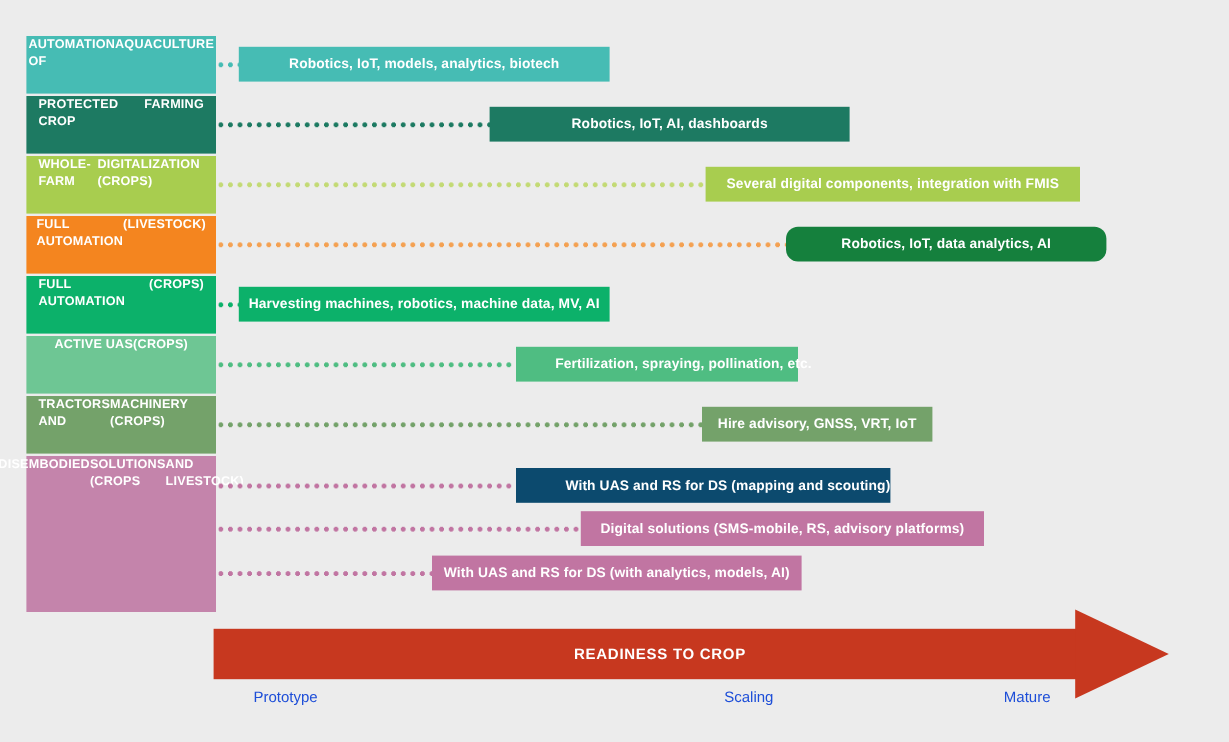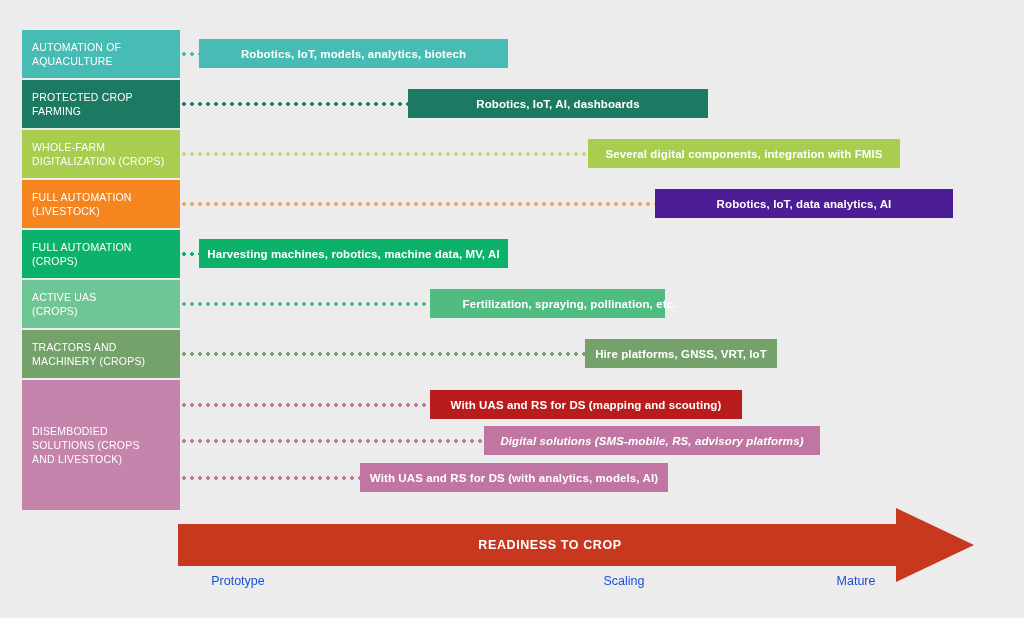--- a/index.html
+++ b/index.html
@@ -21,24 +21,24 @@
   }
 
   
   .cat {
     position: absolute;
     left: 22px;
     width: 158px;
     box-sizing: border-box;
     padding: 0 10px;
     display: flex;
-    flex-direction: column;
+    flex-direction: row;
     justify-content: center;
     color: #ffffff;
-    font-weight: normal;
+    font-weight: bold;
     font-size: 10.5px;
     line-height: 1.35;
     letter-spacing: 0.2px;
     text-transform: uppercase;
   }
   .cat span { display: block; }
 
   
   .dots {
     position: absolute;
@@ -186,41 +186,41 @@
   </div>
 
   <div class="bar" style="left:408px;top:89px;width:300px;background:#1d7a62;">
     <span>Robotics,  IoT, AI, dashboards</span>
   </div>
 
   <div class="bar" style="left:588px;top:139px;width:312px;background:#a8cd4f;">
     <span>Several digital components, integration with FMIS</span>
   </div>
 
-  <div class="bar" style="left:655px;top:189px;width:298px;background:#4c1d95;">
+  <div class="bar" style="left:655px;top:189px;width:267px;background:#15803d;border-radius:10px;">
     <span>Robotics, IoT, data analytics, AI</span>
   </div>
 
   <div class="bar" style="left:199px;top:239px;width:309px;background:#0cb16a;">
     <span>Harvesting machines, robotics, machine data, MV, AI</span>
   </div>
 
   <div class="bar" style="left:430px;top:289px;width:235px;background:#4fbd82;padding-left:44px;">
     <span>Fertilization, spraying,  pollination, etc.</span>
   </div>
 
   <div class="bar" style="left:585px;top:339px;width:192px;background:#74a26a;">
-    <span>Hire platforms, GNSS, VRT, IoT</span>
-  </div>
-
-  <div class="bar" style="left:430px;top:390px;width:312px;background:#b91c1c;">
+    <span>Hire advisory, GNSS, VRT, IoT</span>
+  </div>
+
+  <div class="bar" style="left:430px;top:390px;width:312px;background:#0c4a6e;justify-content:flex-end;">
     <span>With UAS and RS for DS (mapping and scouting)</span>
   </div>
 
-  <div class="bar" style="left:484px;top:426px;width:336px;background:#c175a2;font-style:italic;">
+  <div class="bar" style="left:484px;top:426px;width:336px;background:#c175a2;">
     <span>Digital solutions (SMS-mobile, RS, advisory platforms)</span>
   </div>
 
   <div class="bar" style="left:360px;top:463px;width:308px;background:#c175a2;">
     <span>With UAS and RS for DS (with analytics, models, AI)</span>
   </div>
 
   <div id="arrow-wrap">
     <div id="arrow-shaft"></div>
     <div id="arrow-head"></div>

